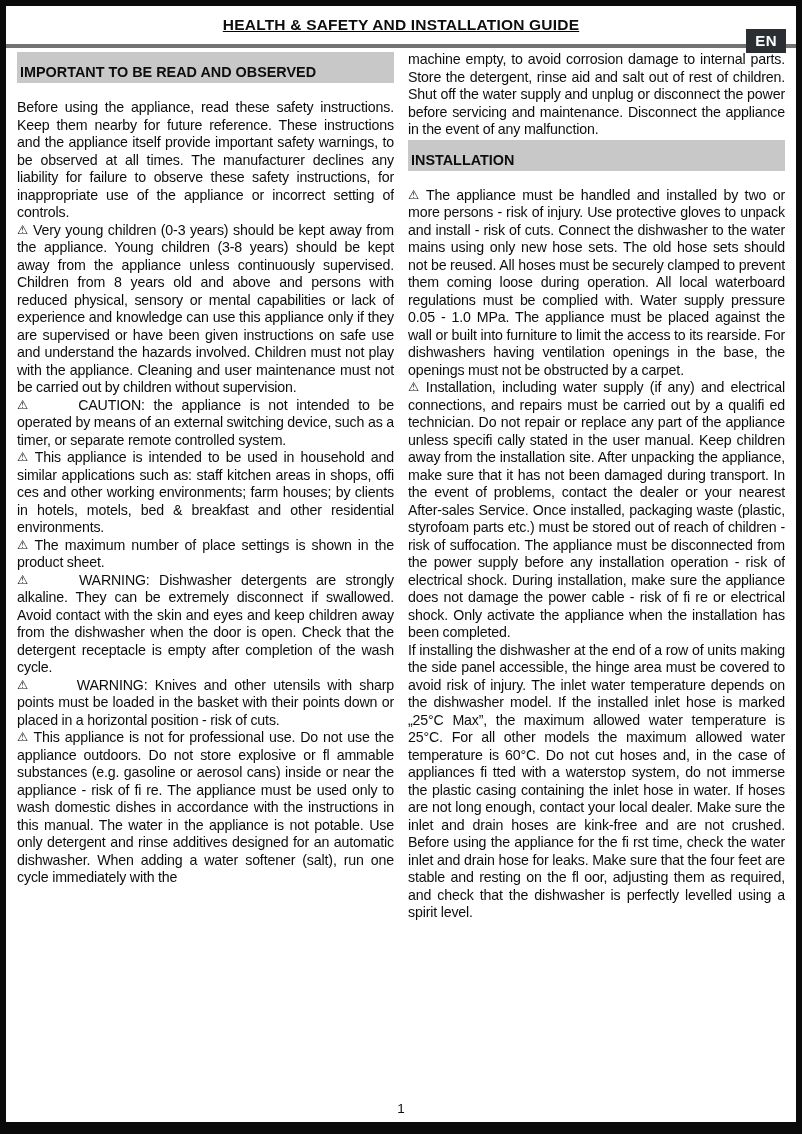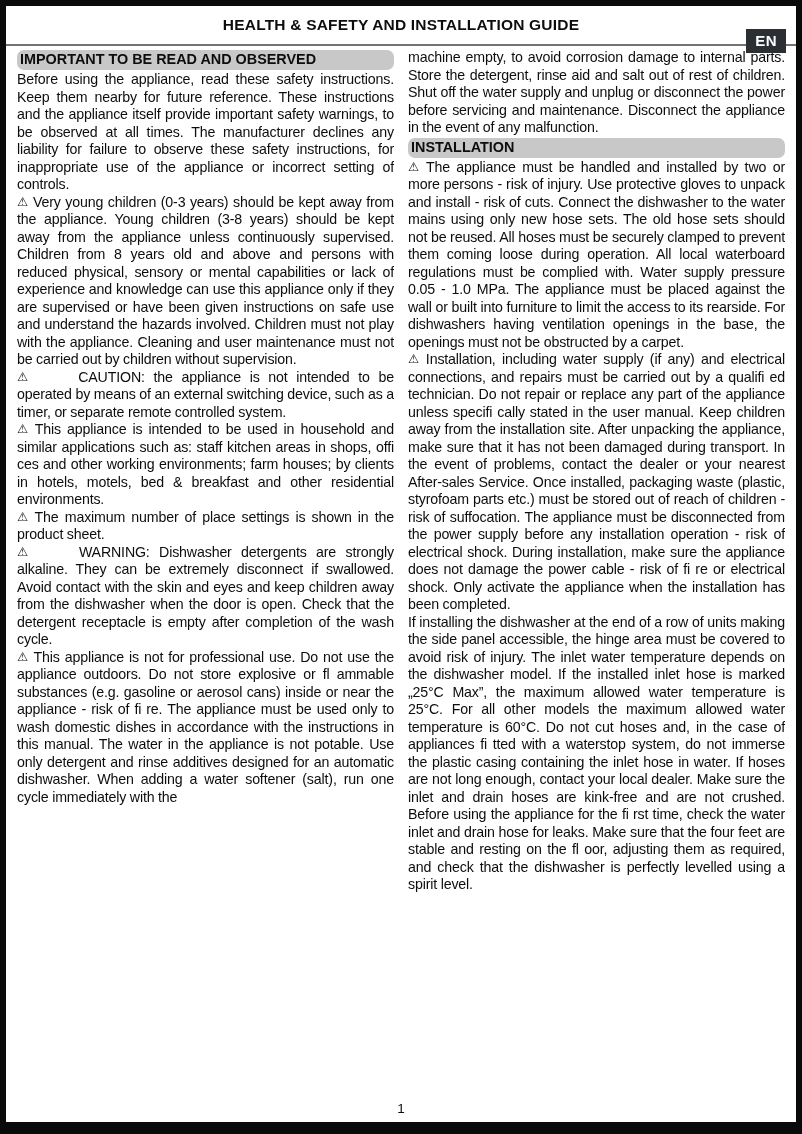--- a/index.html
+++ b/index.html
@@ -14,21 +14,22 @@
     height: 1134px;
     box-sizing: border-box;
     border: 6px solid #0a0a0a;
     border-bottom-width: 12px;
     background: #ffffff;
     overflow: hidden;
   }
   .page-header {
     position: relative;
     height: 38px;
-    border-bottom: 2px solid #737373;
+    border-bottom: 4px solid #737373;
+    text-decoration: underline;
   }
   .page-title {
     margin: 0;
     padding-top: 10px;
     text-align: center;
     font-size: 15.5px;
     font-weight: bold;
     color: #0d0d0d;
     letter-spacing: 0.2px;
   }
@@ -49,28 +50,27 @@
     padding: 3px 11px 0 11px;
     height: 1040px;
     box-sizing: border-box;
   }
   .col {
     width: 377px;
     overflow: hidden;
     flex: 0 0 auto;
   }
   .section-heading {
-    margin: 1px 0 1px 0;
-    padding: 1px 3px 2px 3px;
+    margin: 1px 0 16px 0;
+    padding: 12px 3px 2px 3px;
     background: #c8c8c8;
     font-size: 14.4px;
     line-height: 17px;
     font-weight: bold;
     color: #0d0d0d;
-    border-radius: 7px;
   }
   .para {
     margin: 0;
     font-size: 14.2px;
     line-height: 17.5px;
     color: #0d0d0d;
     text-align: justify;
     letter-spacing: -0.15px;
     word-spacing: -0.2px;
   }
@@ -106,20 +106,21 @@
 
   <main class="columns">
     <section class="col">
         <h2 class="section-heading">IMPORTANT TO BE READ AND OBSERVED</h2>
         <p class="para"><span class="txt">Before using the appliance, read these safety instructions. Keep them nearby for future reference. These instructions and the appliance itself provide important safety warnings, to be observed at all times. The manufacturer declines any liability for failure to observe these safety instructions, for inappropriate use of the appliance or incorrect setting of controls.</span></p>
         <p class="para"><span class="warn">⚠</span><span class="txt">Very young children (0-3 years) should be kept away from the appliance. Young children (3-8 years) should be kept away from the appliance unless continuously supervised. Children from 8 years old and above and persons with reduced physical, sensory or mental capabilities or lack of experience and knowledge can use this appliance only if they are supervised or have been given instructions on safe use and understand the hazards involved. Children must not play with the appliance. Cleaning and user maintenance must not be carried out by children without supervision.</span></p>
         <p class="para"><span class="warn">⚠</span><b class="prefix">CAUTION: </b><span class="txt">the appliance is not intended to be operated by means of an external switching device, such as a timer, or separate remote controlled system.</span></p>
         <p class="para"><span class="warn">⚠</span><span class="txt">This appliance is intended to be used in household and similar applications such as: staff kitchen areas in shops, offi ces and other working environments; farm houses; by clients in hotels, motels, bed &amp; breakfast and other residential environments.</span></p>
         <p class="para"><span class="warn">⚠</span><span class="txt">The maximum number of place settings is shown in the product sheet.</span></p>
         <p class="para"><span class="warn">⚠</span><b class="prefix">WARNING: </b><span class="txt">Dishwasher detergents are strongly alkaline. They can be extremely disconnect if swallowed. Avoid contact with the skin and eyes and keep children away from the dishwasher when the door is open. Check that the detergent receptacle is empty after completion of the wash cycle.</span></p>
+        <p class="para"><span class="warn">⚠</span><b class="prefix">WARNING: </b><span class="txt">Knives and other utensils with sharp points must be loaded in the basket with their points down or placed in a horizontal position - risk of cuts.</span></p>
         <p class="para"><span class="warn">⚠</span><span class="txt">This appliance is not for professional use. Do not use the appliance outdoors. Do not store explosive or fl ammable substances (e.g. gasoline or aerosol cans) inside or near the appliance - risk of fi re. The appliance must be used only to wash domestic dishes in accordance with the instructions in this manual. The water in the appliance is not potable. Use only detergent and rinse additives designed for an automatic dishwasher. When adding a water softener (salt), run one cycle immediately with the</span></p>
       </section>
     <section class="col">
         <p class="para"><span class="txt">machine empty, to avoid corrosion damage to internal parts. Store the detergent, rinse aid and salt out of rest of children. Shut off the water supply and unplug or disconnect the power before servicing and maintenance. Disconnect the appliance in the event of any malfunction.</span></p>
         <h2 class="section-heading">INSTALLATION</h2>
         <p class="para"><span class="warn">⚠</span><span class="txt">The appliance must be handled and installed by two or more persons - risk of injury. Use protective gloves to unpack and install - risk of cuts. Connect the dishwasher to the water mains using only new hose sets. The old hose sets should not be reused. All hoses must be securely clamped to prevent them coming loose during operation. All local waterboard regulations must be complied with. Water supply pressure 0.05 - 1.0 MPa. The appliance must be placed against the wall or built into furniture to limit the access to its rearside. For dishwashers having ventilation openings in the base, the openings must not be obstructed by a carpet.</span></p>
         <p class="para"><span class="warn">⚠</span><span class="txt">Installation, including water supply (if any) and electrical connections, and repairs must be carried out by a qualifi ed technician. Do not repair or replace any part of the appliance unless specifi cally stated in the user manual. Keep children away from the installation site. After unpacking the appliance, make sure that it has not been damaged during transport. In the event of problems, contact the dealer or your nearest After-sales Service. Once installed, packaging waste (plastic, styrofoam parts etc.) must be stored out of reach of children - risk of suffocation. The appliance must be disconnected from the power supply before any installation operation - risk of electrical shock. During installation, make sure the appliance does not damage the power cable - risk of fi re or electrical shock. Only activate the appliance when the installation has been completed.</span></p>
         <p class="para"><span class="txt">If installing the dishwasher at the end of a row of units making the side panel accessible, the hinge area must be covered to avoid risk of injury. The inlet water temperature depends on the dishwasher model. If the installed inlet hose is marked „25°C Max”, the maximum allowed water temperature is 25°C. For all other models the maximum allowed water temperature is 60°C. Do not cut hoses and, in the case of appliances fi tted with a waterstop system, do not immerse the plastic casing containing the inlet hose in water. If hoses are not long enough, contact your local dealer. Make sure the inlet and drain hoses are kink-free and are not crushed. Before using the appliance for the fi rst time, check the water inlet and drain hose for leaks. Make sure that the four feet are stable and resting on the fl oor, adjusting them as required, and check that the dishwasher is perfectly levelled using a spirit level.</span></p>
       </section>
   </main>

